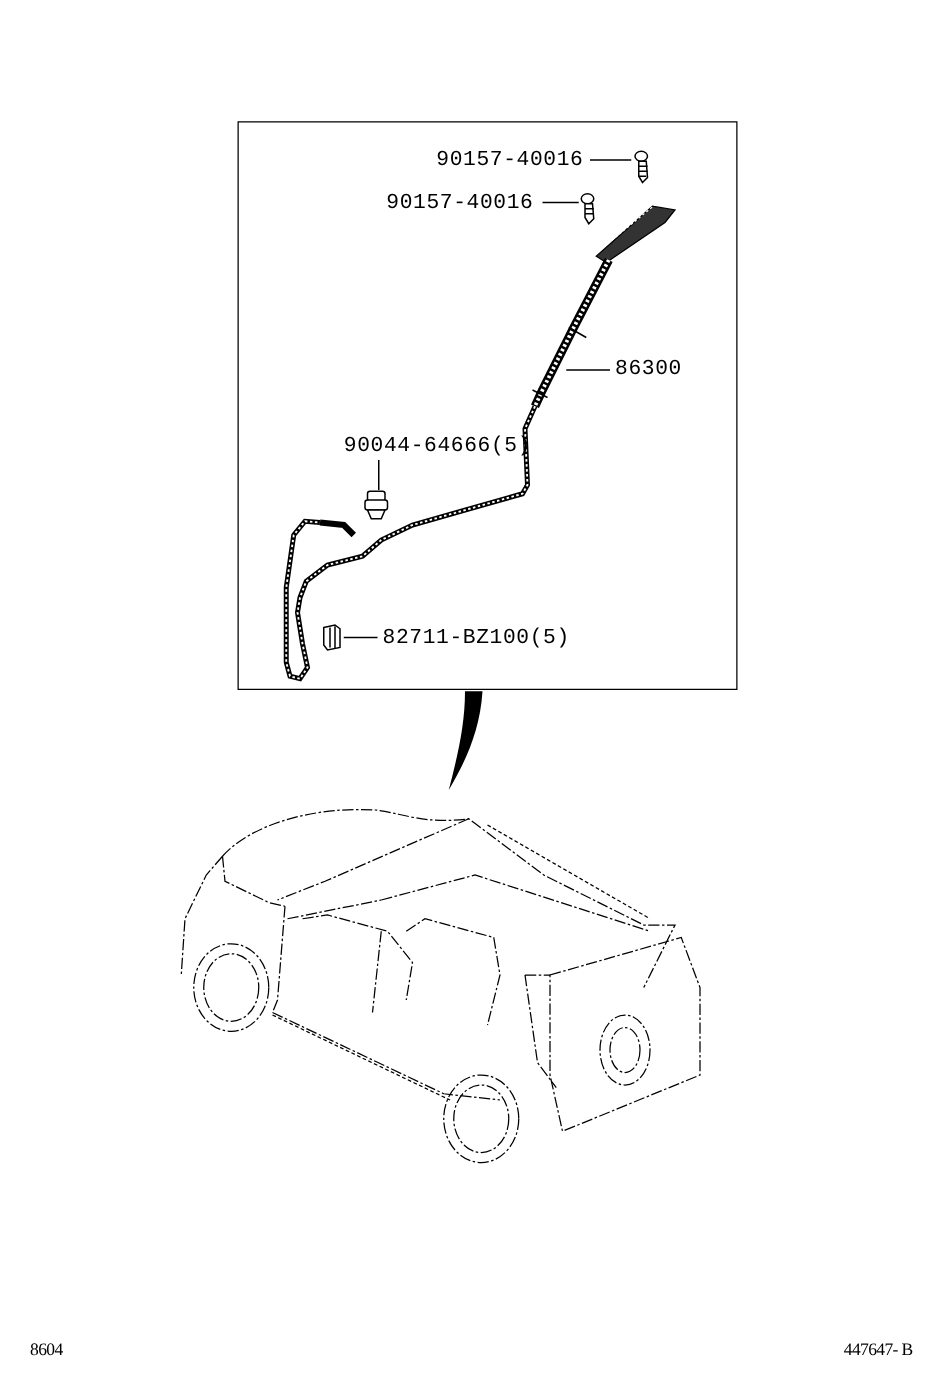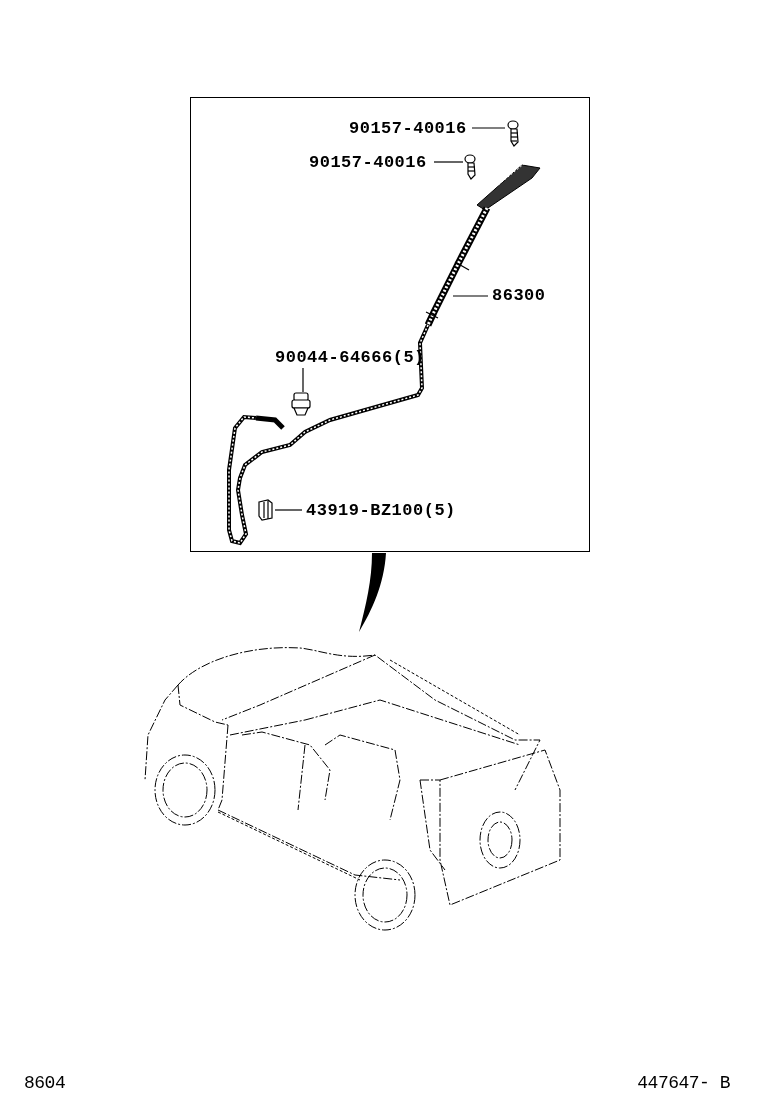--- a/index.html
+++ b/index.html
@@ -1,20 +1,20 @@
 <!DOCTYPE html>
 <html><head>
 <meta charset="utf-8">
 <style>
   html, body { margin:0; padding:0; background:#fff; }
   body { width:760px; height:1112px; position:relative; overflow:hidden; font-family:"DejaVu Sans Mono", monospace; color:#000; }
   .frame { position:absolute; left:190px; top:97px; width:400px; height:455px; border:1px solid #000; box-sizing:border-box; }
-  .label { position:absolute; font-family:"Liberation Mono", "DejaVu Sans Mono", monospace; font-weight:bold; font-size:17px; letter-spacing:0.5px; white-space:nowrap; line-height:1; }
+  .label { position:absolute; font-family:"Liberation Mono", "DejaVu Sans Mono", monospace; font-weight:normal; font-size:17px; letter-spacing:0.5px; white-space:nowrap; line-height:1; }
   svg { position:absolute; left:0; top:0; }
-  .footer { position:absolute; font-family:Liberation Mono, monospace; font-size:18px; top:1073px; letter-spacing:-0.5px; }
+  .footer { position:absolute; font-family:Liberation Serif, serif; font-size:14px; top:1073px; letter-spacing:-0.5px; }
 </style>
 </head>
 <body>
 
 <div class="frame"></div>
 
 <svg width="760" height="1112" viewBox="0 0 760 1112">
 
   <g stroke="#000" fill="#fff" stroke-width="1.2">
     <ellipse cx="513" cy="125" rx="5" ry="4"></ellipse>
@@ -100,16 +100,16 @@
 
     <path d="M218 812 L360 880" stroke-dasharray="3 2"></path>
     <path d="M390 660 L520 735" stroke-dasharray="3 2"></path>
   </g>
 </svg>
 
 <div class="label" style="left:349px; top:120px;">90157-40016</div>
 <div class="label" style="left:309px; top:154px;">90157-40016</div>
 <div class="label" style="left:492px; top:287px;text-align:center;">86300</div>
 <div class="label" style="left:246px; top:349px;margin-left:29px;">90044-64666(5)</div>
-<div class="label" style="left:306px; top:502px;">43919-BZ100(5)</div>
+<div class="label" style="left:306px; top:502px;">82711-BZ100(5)</div>
 
 <div class="footer" style="left:24px;">8604</div>
 <div class="footer" style="right:30px;">447647- B</div>
 
 </body></html>

